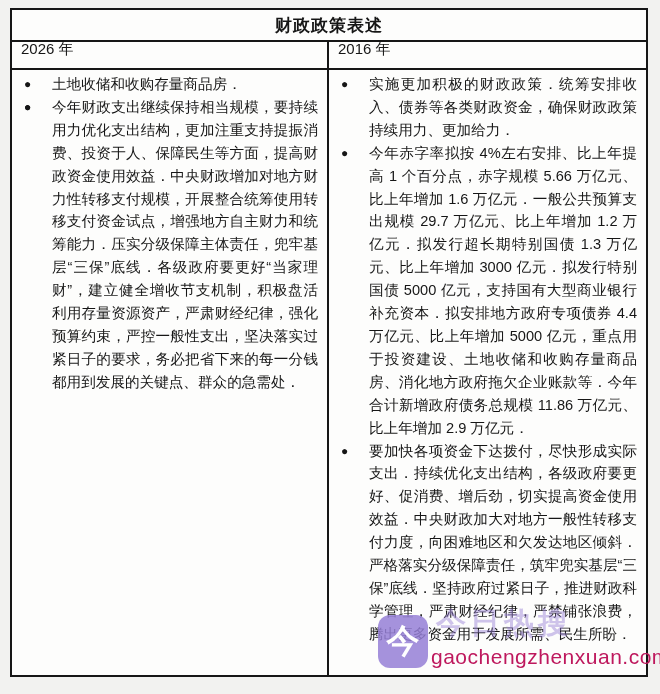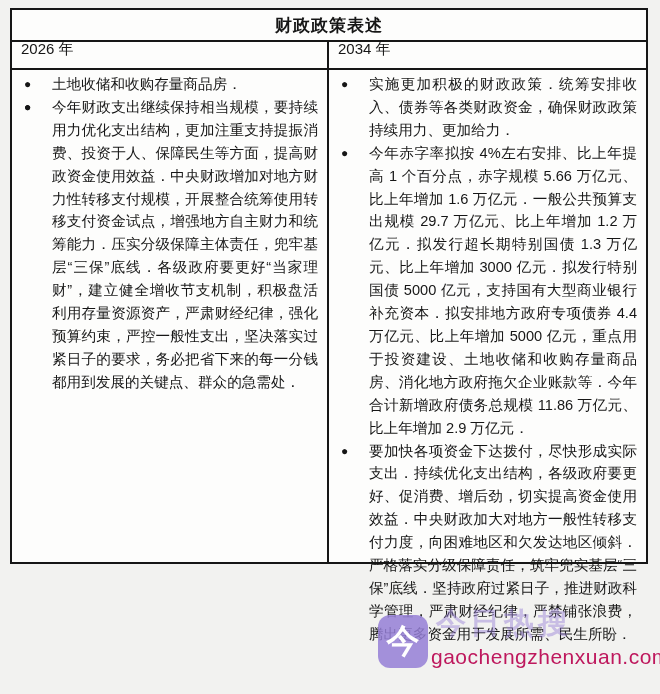--- a/index.html
+++ b/index.html
@@ -4,21 +4,21 @@
 <style>
   html,body{margin:0;padding:0;}
   body{
     width:660px;height:694px;
     background:#f2f2f0;
     font-family:"Liberation Sans","DejaVu Sans",sans-serif;
     position:relative;overflow:hidden;
     color:#161616;
   }
   .table-wrap{
-    position:absolute;left:10px;top:8px;width:638px;height:556px;
+    position:absolute;left:10px;top:8px;width:638px;height:669px;
     background:#fdfdfc;border:2px solid #161616;box-sizing:border-box;
     display:flex;flex-direction:column;
   }
   .title-row{
     height:30px;flex:0 0 30px;
     border-bottom:2px solid #161616;
     display:flex;align-items:center;justify-content:center;
     font-weight:bold;font-size:17px;letter-spacing:1px;
   }
   .year-row{
@@ -67,21 +67,21 @@
 </style>
 </head>
 <body>
 
 <div class="table-wrap">
 
   <div class="title-row">财政政策表述</div>
 
   <div class="year-row">
     <div class="year-cell left">2026 年</div>
-    <div class="year-cell">2034 年</div>
+    <div class="year-cell">2016 年</div>
   </div>
 
   <div class="content-row">
 
     <div class="content-cell left">
       <ul class="bullets">
         <li>
           <span class="bullet">●</span>
           <span>土地收储和收购存量商品房．</span>
         </li>

